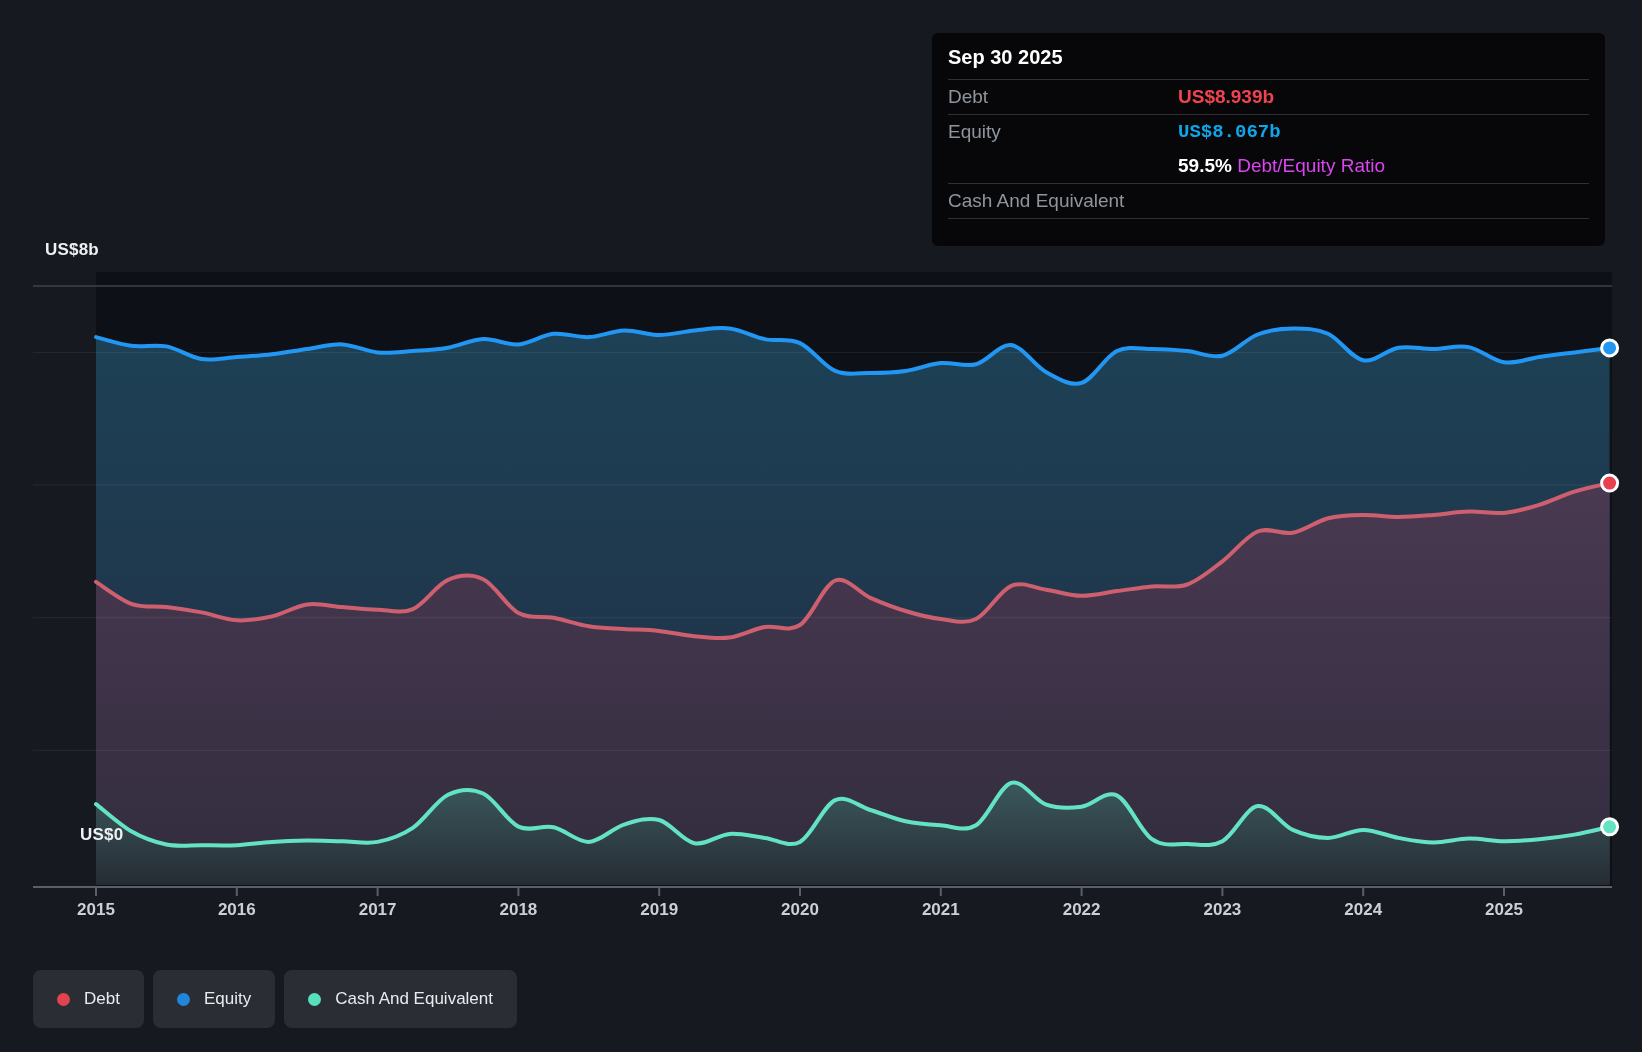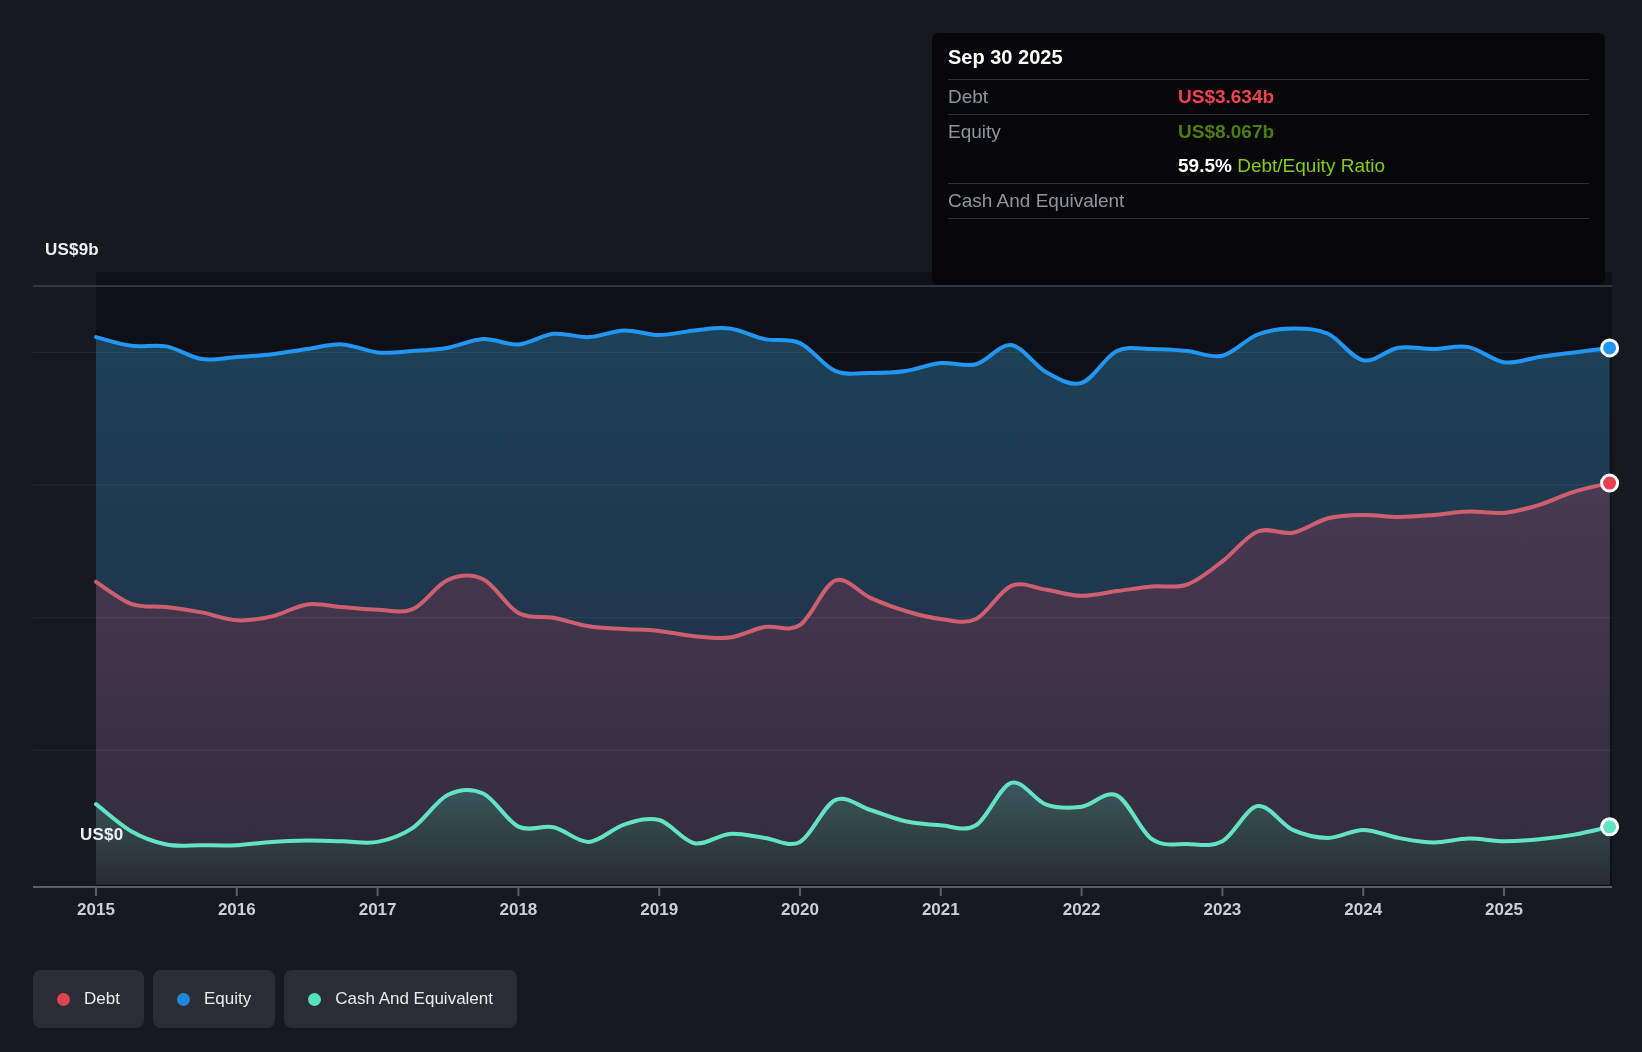--- a/index.html
+++ b/index.html
@@ -11,37 +11,37 @@
   .chart-svg{position:absolute;left:0;top:0;}
   
   .y-label{
     position:absolute;left:45px;color:#eef0f3;font-size:17px;font-weight:700;
     letter-spacing:.2px;
   }
   .y-top{top:240px;}
   .y-bottom{top:825px;margin-left:35px;}
   
   .tooltip{
-    position:absolute;left:932px;top:33px;width:673px;height:252px;
+    position:absolute;left:932px;top:33px;width:673px;height:213px;
     background:#070709;border-radius:6px;box-sizing:border-box;
     padding:0 16px;z-index:5;
   }
   .tt-title{
     color:#ffffff;font-size:20px;font-weight:700;
     padding:13px 0 10px 0;border-bottom:1px solid #2d3137;
   }
   .tt-row{
     display:grid;grid-template-columns:230px 1fr;align-items:center;
     height:34px;font-size:19px;
   }
   .tt-row.bordered{border-bottom:1px solid #2d3137;}
   .tt-label{color:#8f959d;}
   .tt-value{font-weight:700;}
   .tt-ratio b{color:#ffffff;font-weight:700;}
-  .tt-ratio-label{color:#84cc16;font-weight:400;margin-top:40px;}
+  .tt-ratio-label{color:#d946ef;font-weight:400;margin-top:40px;}
   
   .legend{
     position:absolute;left:33px;top:970px;display:flex;gap:9px;z-index:4;
   }
   .legend-pill{
     display:flex;align-items:center;gap:14px;height:58px;
     padding:0 24px;background:#2a2d34;border-radius:8px;cursor:pointer;
   }
   .legend-dot{width:13px;height:13px;border-radius:50%;flex:0 0 auto;}
   .legend-label{color:#e9ebee;font-size:17px;}
@@ -97,32 +97,32 @@
     <text x="1222.4" y="915" text-anchor="middle" fill="#ccd0d6" font-size="17" font-weight="600">2023</text>
     <line x1="1363.2" y1="887" x2="1363.2" y2="896" stroke="#5a6069" stroke-width="2"></line>
     <text x="1363.2" y="915" text-anchor="middle" fill="#ccd0d6" font-size="17" font-weight="600">2024</text>
     <line x1="1504" y1="887" x2="1504" y2="896" stroke="#5a6069" stroke-width="2"></line>
     <text x="1504" y="915" text-anchor="middle" fill="#ccd0d6" font-size="17" font-weight="600">2025</text>
     <circle cx="1609.6" cy="347.9" r="8" fill="#2196f3" stroke="#ffffff" stroke-width="3"></circle>
     <circle cx="1609.6" cy="483.1" r="8" fill="#e8404e" stroke="#ffffff" stroke-width="3"></circle>
     <circle cx="1609.6" cy="826.8" r="8" fill="#63e3c4" stroke="#ffffff" stroke-width="3"></circle>
   </svg>
 
-<div class="y-label y-top">US$9b</div>
+<div class="y-label y-top">US$8b</div>
 <div class="y-label y-bottom">US$0</div>
 
 <div class="tooltip">
   <div class="tt-title">Sep 30 2025</div>
   <div class="tt-row bordered">
     <span class="tt-label">Debt</span>
-    <span class="tt-value" id="tt-val-0" style="color: rgb(238, 68, 80);">US$3.634b</span>
+    <span class="tt-value" id="tt-val-0" style="color: rgb(238, 68, 80);">US$8.939b</span>
   </div>
   <div class="tt-row">
     <span class="tt-label">Equity</span>
-    <span class="tt-value" id="tt-val-1" style="color: #4d7c0f;">US$8.067b</span>
+    <span class="tt-value" id="tt-val-1" style="color: #0ea5e9; font-family: Liberation Mono, monospace;">US$8.067b</span>
   </div>
   <div class="tt-row bordered">
     <span class="tt-label"></span>
     <span class="tt-ratio">
       <b>59.5%</b>
       <span class="tt-ratio-label">Debt/Equity Ratio</span>
     </span>
   </div>
   <div class="tt-row bordered">
     <span class="tt-label">Cash And Equivalent</span>

